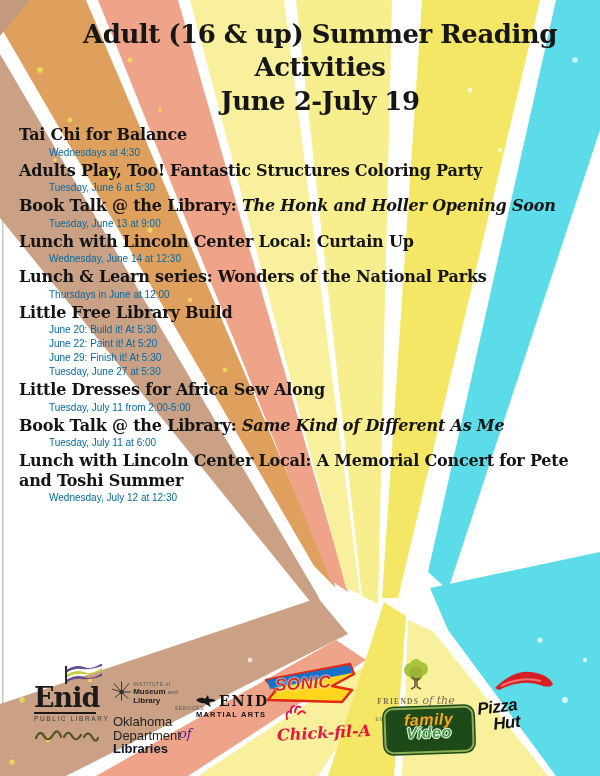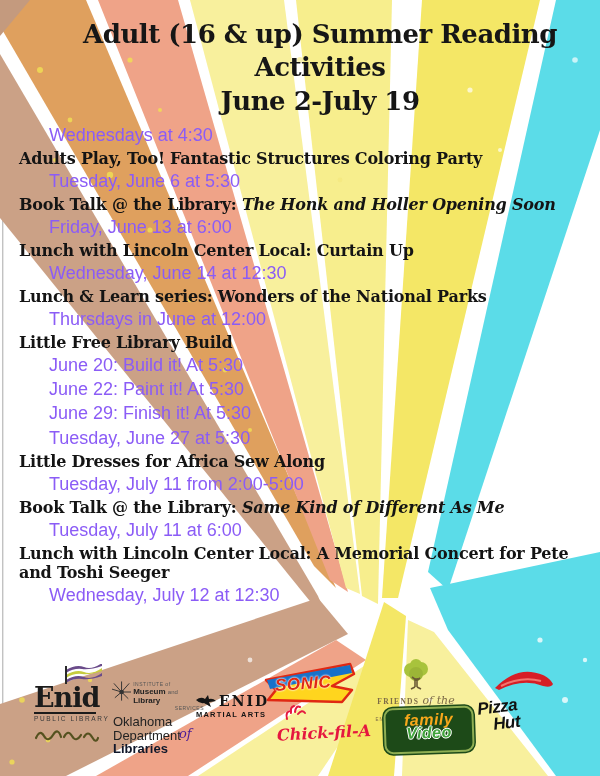--- a/index.html
+++ b/index.html
@@ -8,21 +8,21 @@
   .bg{position:absolute;left:0;top:0;width:600px;height:776px;z-index:0;}
   
   .title-wrap{position:absolute;left:0;top:18px;width:600px;text-align:center;z-index:3;}
   .title-line{font-family:"DejaVu Serif",serif;font-weight:bold;color:#161616;
               font-size:26px;line-height:1.28;letter-spacing:-0.5px;padding-left:40px;}
   
   .events{position:absolute;left:19px;top:123px;width:566px;z-index:3;}
   .ev-title{font-family:"DejaVu Serif",serif;font-weight:bold;color:#141414;
             font-size:16px;line-height:1.22;letter-spacing:-0.2px;margin:2px 0 1px;}
   .ev-title .book{font-style:italic;}
-  .ev-date{font-family:"Liberation Sans",sans-serif;color:#8b5cf6;font-size:18px;
+  .ev-date{font-family:"Liberation Sans",sans-serif;color:#0369a1;font-size:10px;
            line-height:1.3;margin:1px 0 1px 30px;}
   
   .logo{position:absolute;z-index:4;}
   .enid-name{font-family:"DejaVu Serif",serif;font-weight:bold;font-size:27px;line-height:.95;
              color:#1b1b1b;letter-spacing:-1px;}
   .enid-rule{border-top:2.5px solid #1b1b1b;margin:1px 0 1px;width:62px;}
   .enid-sub{font-size:6.5px;letter-spacing:1.6px;color:#3a3a3a;}
   .imls{display:flex;align-items:flex-start;gap:2px;}
   .imls-top,.imls-bot{font-size:5px;color:#555;letter-spacing:.5px;}
   .imls-main{font-size:8px;font-weight:bold;color:#222;}
@@ -108,57 +108,58 @@
   </g>
 </svg>
 
 <div class="title-wrap">
   <div class="title-line">Adult (16 &amp; up) Summer Reading Activities</div>
   <div class="title-line">June 2-July 19</div>
 </div>
 
 <div class="events">
   <div>
+      <div class="ev-title">Tai Chi for Balance</div>
     <div class="ev-date">Wednesdays at 4:30</div>
     </div>
   <div>
       <div class="ev-title">Adults Play, Too! Fantastic Structures Coloring Party</div>
     <div class="ev-date">Tuesday, June 6 at 5:30</div>
     </div>
   <div>
       <div class="ev-title"><span>Book Talk @ the Library: </span><span class="book">The Honk and Holler Opening Soon</span></div>
-    <div class="ev-date">Friday, June 13 at 6:00</div>
+    <div class="ev-date">Tuesday, June 13 at 9:00</div>
     </div>
   <div>
       <div class="ev-title">Lunch with Lincoln Center Local: Curtain Up</div>
     <div class="ev-date">Wednesday, June 14 at 12:30</div>
     </div>
   <div>
       <div class="ev-title">Lunch &amp; Learn series: Wonders of the National Parks</div>
     <div class="ev-date">Thursdays in June at 12:00</div>
     </div>
   <div>
       <div class="ev-title">Little Free Library Build</div>
     <div class="ev-date">June 20: Build it! At 5:30</div>
-    <div class="ev-date">June 22: Paint it! At 5:30</div>
+    <div class="ev-date">June 22: Paint it! At 5:20</div>
     <div class="ev-date">June 29: Finish it! At 5:30</div>
     </div>
   <div>
     <div class="ev-date">Tuesday, June 27 at 5:30</div>
     </div>
   <div>
       <div class="ev-title">Little Dresses for Africa Sew Along</div>
     <div class="ev-date">Tuesday, July 11 from 2:00-5:00</div>
     </div>
   <div>
       <div class="ev-title"><span>Book Talk @ the Library: </span><span class="book">Same Kind of Different As Me</span></div>
     <div class="ev-date">Tuesday, July 11 at 6:00</div>
     </div>
   <div>
-      <div class="ev-title">Lunch with Lincoln Center Local: A Memorial Concert for Pete and Toshi Seeger</div>
+      <div class="ev-title">Lunch with Lincoln Center Local: A Memorial Concert for Pete and Toshi Summer</div>
     <div class="ev-date">Wednesday, July 12 at 12:30</div>
     </div>
 </div>
 
 <div class="logo" style="left:34px;top:664px;width:80px;">
   <svg width="38" height="22" style="margin-left:30px;margin-bottom:-5px;" viewBox="0 0 38 22">
     <path d="M2 16 Q12 10 20 13 T38 9 L38 12 Q26 16 18 15 T2 19 Z" fill="#6a4b8a"></path>
     <path d="M2 11 Q12 5 20 8 T38 4 L38 7 Q26 11 18 10 T2 14 Z" fill="#c7cc3e"></path>
     <path d="M2 6 Q12 0 20 3 T38 -1 L38 2 Q26 6 18 5 T2 9 Z" fill="#6a4b8a"></path>
     <rect x="1" y="2" width="2" height="18" fill="#2a2a2a"></rect>

